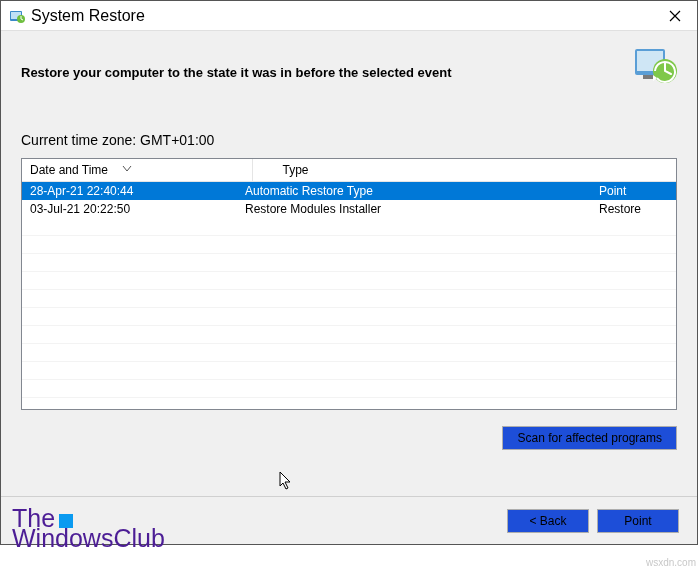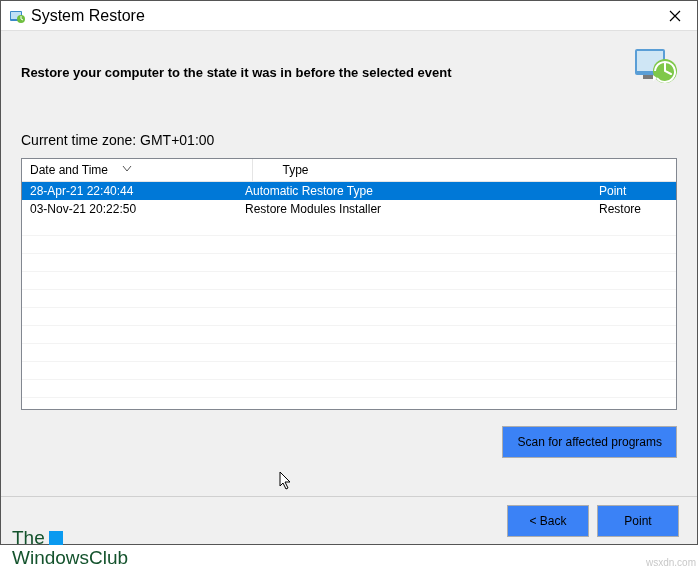--- a/index.html
+++ b/index.html
@@ -19,25 +19,25 @@
 .thead { display: flex; background: #fff; border-bottom: 1px solid #e5e5e5; }
 .th { font-size: 12px; padding: 4px 8px; border-right: 1px solid #e5e5e5; position: relative; }
 .th.c1 { width: 231px; } .th.c2 { flex: 1; } .th.c3 { width: 85px; border-right: none; text-align: center; }
 .th .sorticon { position: absolute; left: 100px; top: 3px; width: 10px; height: 10px; }
 .tbody .tr { display: flex; height: 18px; align-items: center; }
 .tbody .td { font-size: 12px; padding: 0 8px; white-space: nowrap; overflow: hidden; }
 .tbody .td.c1 { width: 215px; } .tbody .td.c2 { flex: 1; } .tbody .td.c3 { width: 85px; }
 .tr.selected { background: #0078d7; color: #fff; }
 .tbody .erow { display: flex; height: 18px; border-bottom: 1px solid #f3f3f3; }
 .scanbar { display: flex; justify-content: flex-end; margin-top: 16px; }
-.btn { font-size: 12px; padding: 3px 14px; background: #3b82f6; border: 1px solid #adadad; cursor: pointer; height: 32px; display: flex; align-items: center; }
+.btn { font-size: 12px; padding: 3px 14px; background: #1d4ed8; border: 1px solid #adadad; cursor: pointer; height: 24px; display: flex; align-items: center; }
 .footer { position: absolute; bottom: 0; left: 0; right: 0; height: 48px; border-top: 1px solid #d0d0d0; background: #f0f0f0; display: flex; align-items: center; justify-content: flex-end; padding-right: 18px; gap: 8px; }
 .footer .btn { min-width: 82px; justify-content: center; }
 .footer .btn.default { border: 1px solid #0078d7; box-shadow: inset 0 0 0 1px #0078d7; }
-.logo { position: absolute; left: 12px; bottom: 0; font-size: 19px; line-height: 20px; color: #14532d; font-weight: 400; }
+.logo { position: absolute; left: 12px; bottom: 20px; font-size: 25px; line-height: 20px; color: #4c1d95; font-weight: 400; }
 .logo .sq { display: inline-block; width: 14px; height: 14px; background: #0a9af0; margin-left: 4px; vertical-align: -1px; }
 .cursor { position: absolute; left: 278px; top: 471px; width: 16px; height: 20px; pointer-events: none; }
 .waterm { position: absolute; right: 4px; bottom: 0; font-size: 10px; color: #c8c8c8; }
 </style>
 </head>
 <body>
 
 <div class="window">
 
   <div class="titlebar">
@@ -87,21 +87,21 @@
           </div>
           <div class="th c3"><span>Type</span></div>
         </div>
         <div class="tbody" id="tbody">
             <div class="tr selected">
               <div class="td c1">28-Apr-21 22:40:44</div>
               <div class="td c2">Automatic Restore Type</div>
               <div class="td c3">Point</div>
             </div>
             <div class="tr">
-              <div class="td c1">03-Nov-21 20:22:50</div>
+              <div class="td c1">03-Jul-21 20:22:50</div>
               <div class="td c2">Restore Modules Installer</div>
               <div class="td c3">Restore</div>
             </div>
             <div class="erow"></div>
             <div class="erow"></div>
             <div class="erow"></div>
             <div class="erow"></div>
             <div class="erow"></div>
             <div class="erow"></div>
             <div class="erow"></div>

